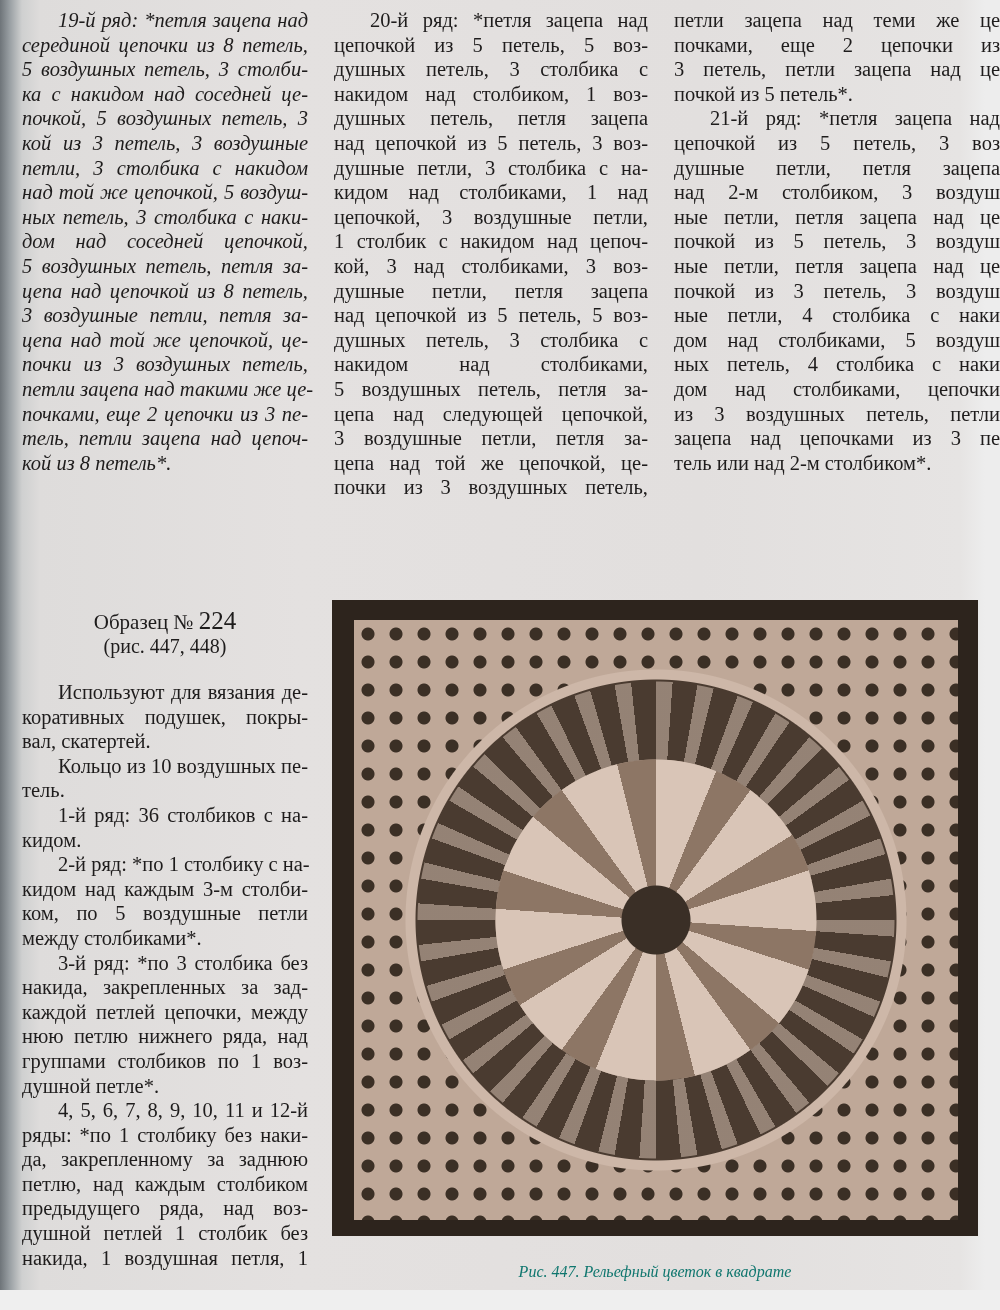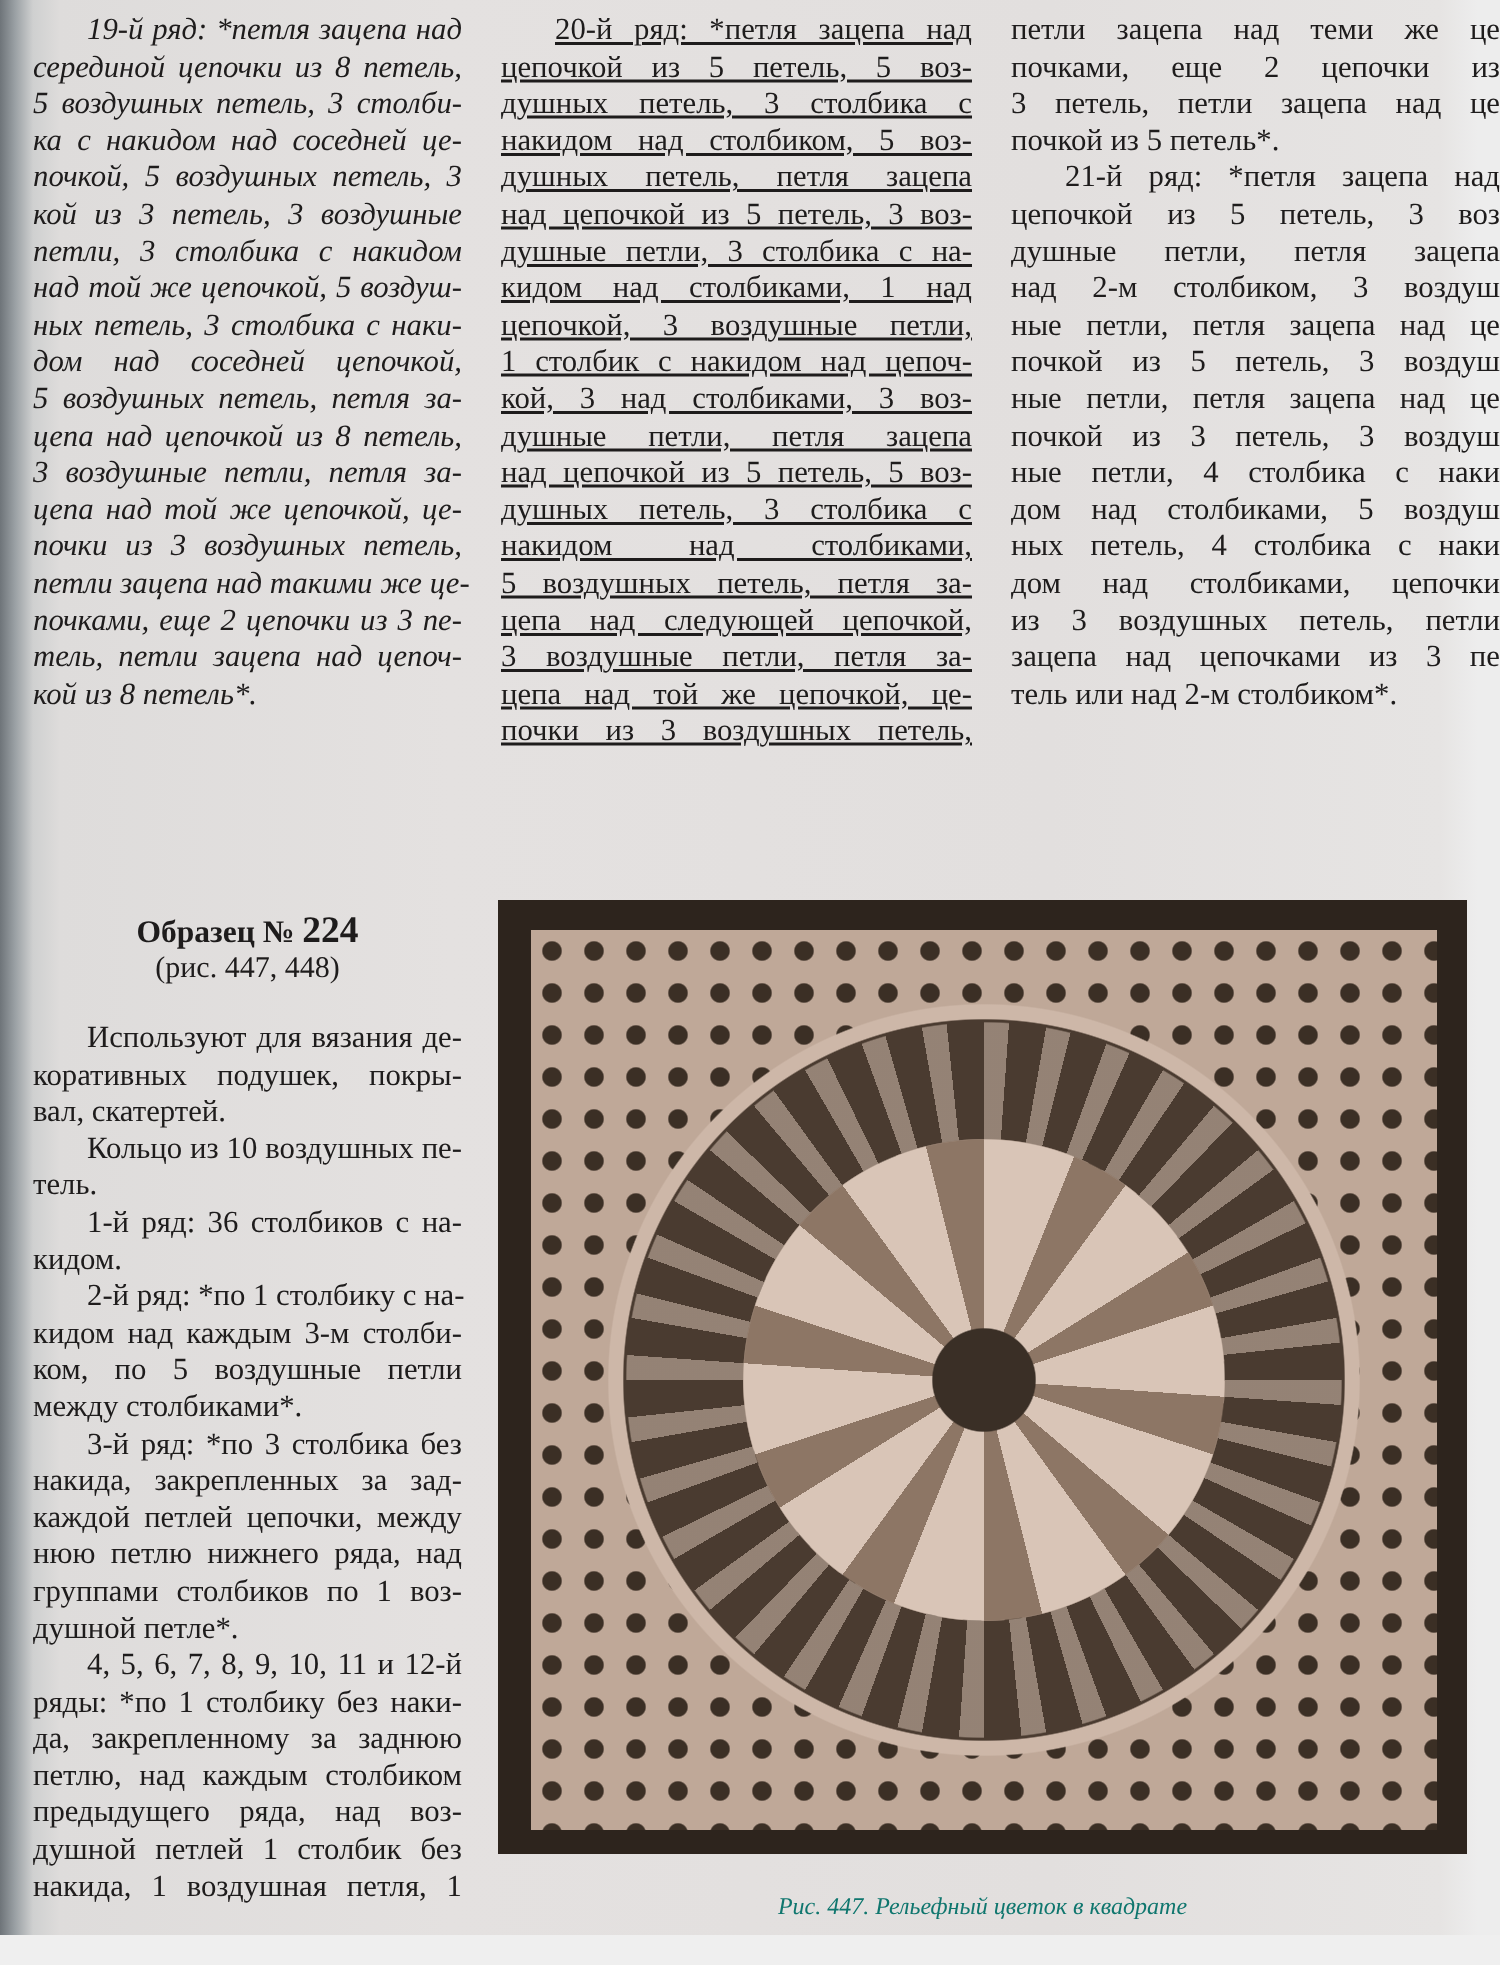--- a/index.html
+++ b/index.html
@@ -9,27 +9,27 @@
     font-family: "Liberation Serif", "DejaVu Serif", serif;
     color: #1e1c1c;
   }
   .page {
     position: absolute; left: 0; top: 0; width: 1000px; height: 1290px;
     background: linear-gradient(90deg, #6e7479 0px, #9aa0a4 10px, #cfd0d0 22px, #dedcdb 40px, #e4e1e0 300px, #e2dfde 700px, #e6e4e3 960px, #ededed 985px);
   }
   .bottom-strip { position: absolute; left: 0; top: 1290px; width: 1000px; height: 20px; background: #efefef; }
   .col { position: absolute; font-size: 20.5px; line-height: 24.6px; text-align: justify; }
   #col1 { left: 22px; top: 8px; width: 286px; font-style: italic; }
-  #col2 { left: 334px; top: 8px; width: 314px; text-decoration: underline; }
+  #col2 { left: 334px; top: 8px; width: 314px; }
   #col3 { left: 674px; top: 8px; width: 326px; overflow: hidden; white-space: nowrap; }
   .line { display: block; white-space: nowrap; text-align: justify; text-align-last: justify; }
   .line.last { text-align-last: left; }
   .line.ind { padding-left: 36px; }
   #sample-heading { position: absolute; left: 22px; top: 608px; width: 286px; text-align: center; }
-  #sample-title { font-weight: bold; font-size: 21px; line-height: 26px; }
+  #sample-title { font-weight: normal; font-size: 21px; line-height: 26px; }
   #sample-title .num { font-size: 25px; }
   #sample-sub { font-size: 20px; line-height: 22px; }
   #col4 { left: 22px; top: 680px; width: 286px; }
   .figure {
     position: absolute; left: 332px; top: 600px; width: 646px; height: 636px;
     background: #2d241d;
   }
   .lace {
     position: absolute; left: 22px; top: 20px; width: 604px; height: 600px;
     background:
@@ -91,21 +91,21 @@
     <span class="line">почки из 3 воздушных петель,</span>
     <span class="line">петли зацепа над такими же це-</span>
     <span class="line">почками, еще 2 цепочки из 3 пе-</span>
     <span class="line">тель, петли зацепа над цепоч-</span>
     <span class="line last">кой из 8 петель*.</span>
   </div>
 <div class="col" id="col2">
     <span class="line ind">20-й ряд: *петля зацепа над</span>
     <span class="line">цепочкой из 5 петель, 5 воз-</span>
     <span class="line">душных петель, 3 столбика с</span>
-    <span class="line">накидом над столбиком, 5 воз-</span>
+    <span class="line">накидом над столбиком, 1 воз-</span>
     <span class="line">душных петель, петля зацепа</span>
     <span class="line">над цепочкой из 5 петель, 3 воз-</span>
     <span class="line">душные петли, 3 столбика с на-</span>
     <span class="line">кидом над столбиками, 1 над</span>
     <span class="line">цепочкой, 3 воздушные петли,</span>
     <span class="line">1 столбик с накидом над цепоч-</span>
     <span class="line">кой, 3 над столбиками, 3 воз-</span>
     <span class="line">душные петли, петля зацепа</span>
     <span class="line">над цепочкой из 5 петель, 5 воз-</span>
     <span class="line">душных петель, 3 столбика с</span>

